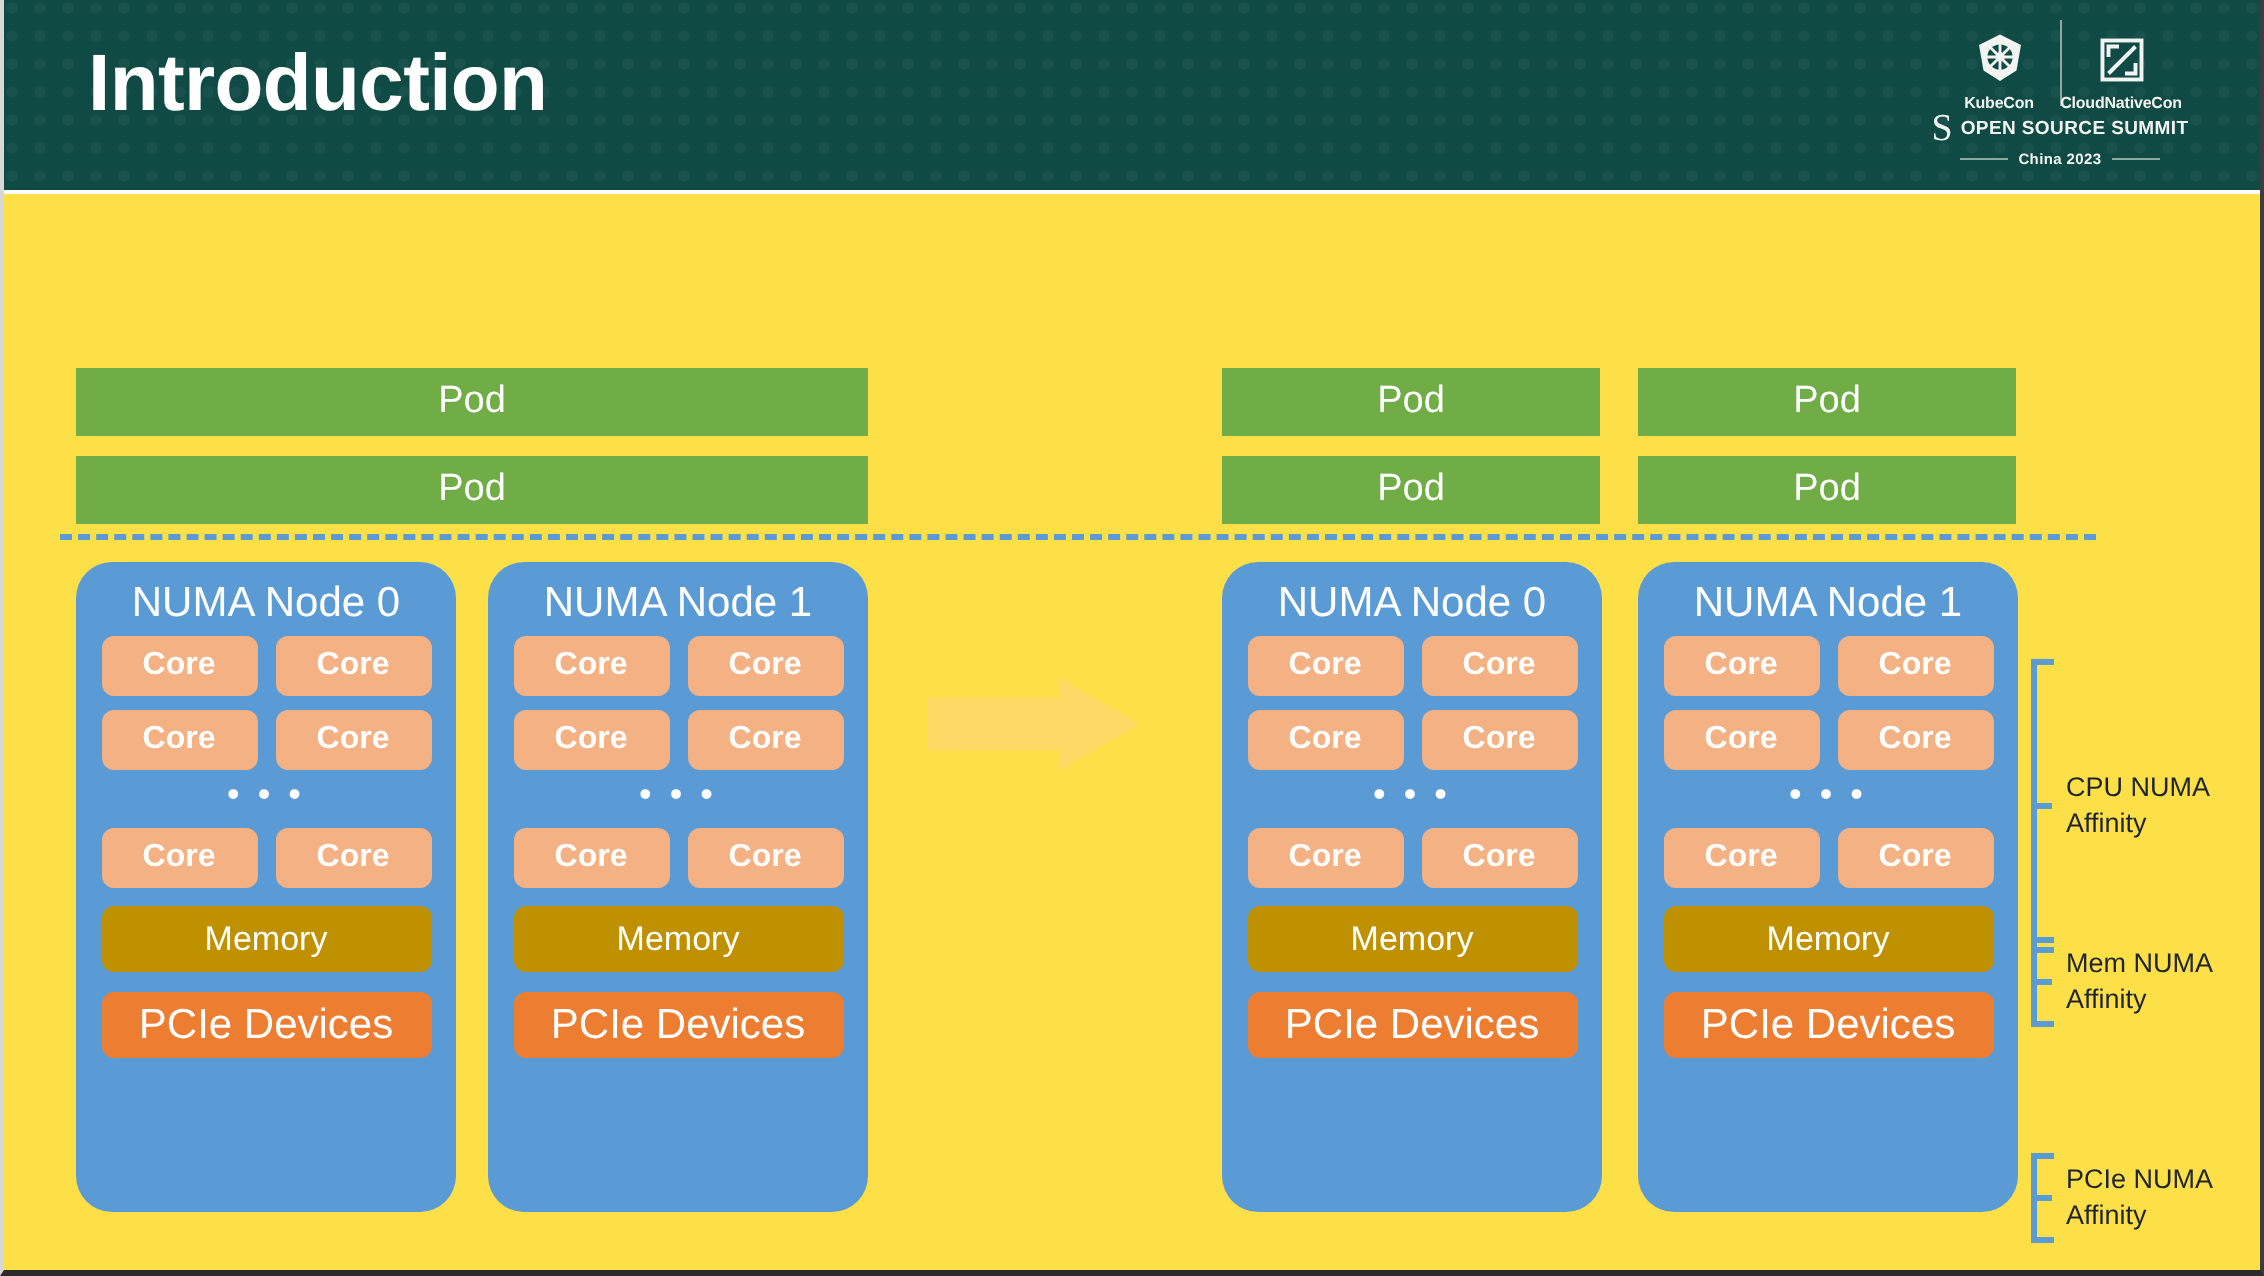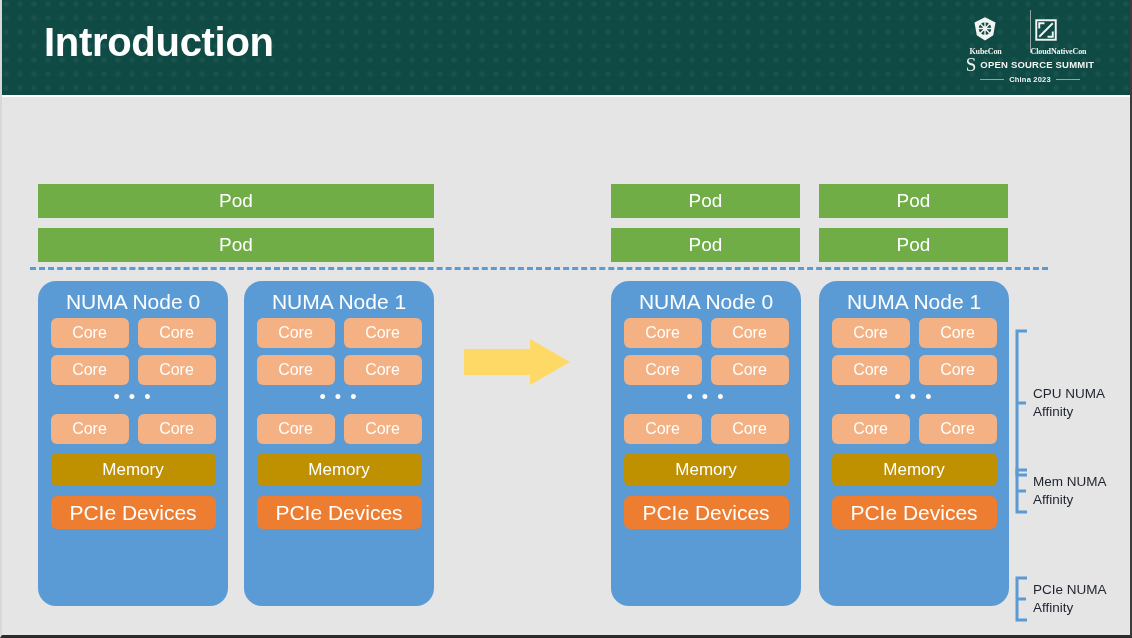--- a/index.html
+++ b/index.html
@@ -6,21 +6,21 @@
   html, body {
     width: 1132px; height: 638px;
     font-family: "Liberation Sans", sans-serif;
     background: #ffffff;
     overflow: hidden;
   }
 
   .slide {
     position: relative;
     width: 1132px; height: 638px;
-    background: #e5e5e5;
+    background: #fde047;
     border-left: 2px solid #d8d8d8;
     border-right: 2px solid #3c3c3c;
     border-bottom: 3px solid #2b2b2b;
     border-top: 0;
     overflow: hidden;
   }
 
   
   .header {
     position: absolute;
@@ -46,21 +46,21 @@
     position: absolute;
     right: 42px; top: 8px;
     width: 124px; height: 82px;
     color: #f2f4f1;
   }
   .logo-row1 {
     display: flex; align-items: flex-end; justify-content: center;
     height: 48px; gap: 0px;
   }
   .logo-mark { width: 30px; height: 30px; display:block; }
-  .logo-cell { display: flex; flex-direction: column; width: 60px; font-family: Liberation Serif, serif; }
+  .logo-cell { display: flex; flex-direction: column; align-items: center; width: 60px; }
   .logo-cell-name {
     font-size: 8px; font-weight: bold; margin-top: 2px; white-space: nowrap;
     letter-spacing: -0.1px;
   }
   .logo-div {
     width: 1px; background: #8fa8a2; align-self: stretch; margin: 2px 0 3px 0;
   }
   .logo-row2 {
     display: flex; align-items: center; justify-content: center; gap: 4px;
     margin-top: 1px;
@@ -120,21 +120,21 @@
   }
   .core-row {
     display: flex; justify-content: center; gap: 9px; margin-bottom: 7px;
   }
   .core {
     background: #f4b183;
     color: #ffffff;
     border-radius: 6px;
     font-size: 16px;
     height: 30px;
-    display: flex; align-items: center; justify-content: center;
+    display: flex; align-items: center; justify-content: center; font-weight: bold;
   }
   .dots {
     color: #ffffff; font-size: 18px; text-align: center;
     line-height: 10px; height: 22px; letter-spacing: 2px;
   }
   .mem {
     background: #bf9000;
     color: #ffffff;
     border-radius: 6px;
     font-size: 17px;

